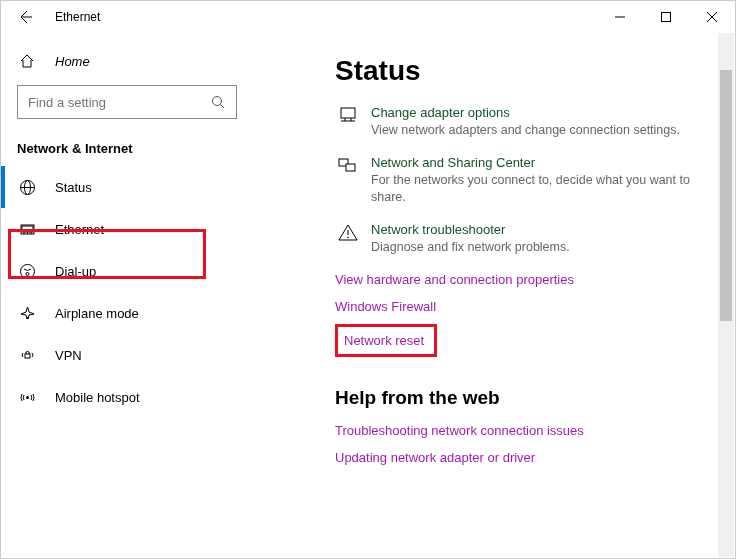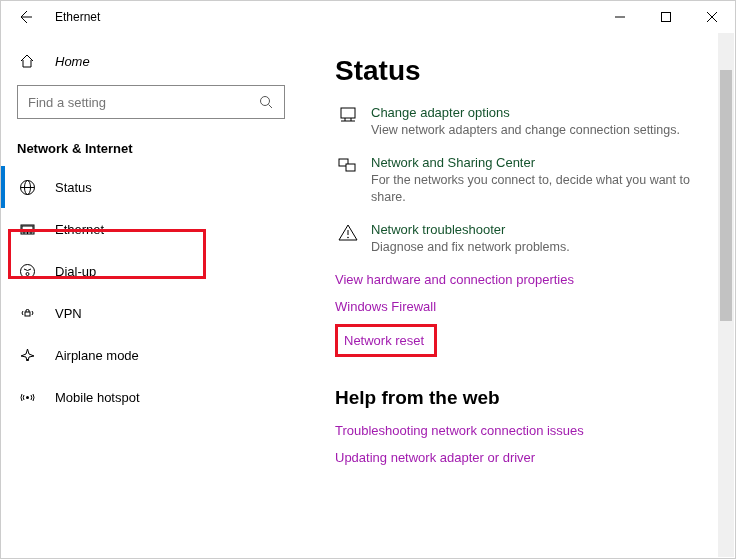--- a/index.html
+++ b/index.html
@@ -23,21 +23,21 @@
     .titlebar .back { width: 24px; display:flex; align-items:center; justify-content:center; cursor:pointer;}
     .titlebar .title { margin-left: 18px; font-size: 12px; }
     .win-controls { margin-left: auto; display:flex; }
     .win-controls div { width: 46px; height: 32px; display:flex; align-items:center; justify-content:center; cursor:pointer;}
     .layout { display:flex; height: calc(100% - 32px); }
     .sidebar { width: 310px; padding-top: 12px; position:relative;}
     .home-row { display:flex; align-items:center; padding: 8px 16px; margin-bottom: 8px; cursor:pointer;font-style:italic;}
     .home-row .icon { width: 20px; display:flex; justify-content:center;}
     .home-row .label { margin-left: 18px; font-size: 13px;}
     .search-wrap { padding: 0 16px 14px 16px;}
-    .search-box { display:flex; align-items:center; width: 268px; height: 34px; border:1px solid #888; background:#fff; padding:0 10px;}
+    .search-box { display:flex; align-items:center; width: 220px; height: 34px; border:1px solid #888; background:#fff; padding:0 10px;}
     .search-box input { border:none; outline:none; flex:1; font-size:13px; color:#666; background:transparent;}
     .category { font-size:13px; font-weight:600; padding: 8px 16px 10px 16px;}
     .nav-item { display:flex; align-items:center; height: 42px; padding-left: 16px; cursor:pointer; position:relative;}
     .nav-item .icon { width: 20px; display:flex; justify-content:center; align-items:center;}
     .nav-item .label { margin-left: 18px; font-size: 13px;}
     .nav-item.active::before {
       content:""; position:absolute; left:0; top:0; bottom:0; width:4px; background:#0078d4;
     }
     .highlight-status { position:absolute; border:3px solid #e81123; pointer-events:none; left:7px; top:196px; width:198px; height:50px;}
     .main { flex:1; padding: 22px 16px 0 24px; overflow-y:auto;}
@@ -137,34 +137,34 @@
             <circle cx="8.5" cy="8.5" r="7" stroke="#000" fill="none"></circle>
             <path d="M5 6 Q8.5 9 12 6" stroke="#000" fill="none"></path>
             <circle cx="8.5" cy="11" r="1.5" stroke="#000" fill="none"></circle>
           </svg>
       </span>
       <span class="label">Dial-up</span>
     </div>
     <div class="nav-item">
       <span class="icon">
         <svg width="17" height="17" viewBox="0 0 17 17">
+            <path d="M8.5 2 L10 7 L15 9 L10 10 L9 14 L8.5 12 L8 14 L7 10 L2 9 L7 7 Z" stroke="#000" fill="none"></path>
+          </svg>
+      </span>
+      <span class="label">Airplane mode</span>
+    </div>
+    <div class="nav-item">
+      <span class="icon">
+        <svg width="17" height="17" viewBox="0 0 17 17">
             <path d="M4 10 Q2 8 4 6 M13 10 Q15 8 13 6" stroke="#000" fill="none"></path>
             <rect x="6" y="7" width="5" height="4" stroke="#000" fill="none"></rect>
             <path d="M7 7 V5 Q8.5 4 10 5 V7" stroke="#000" fill="none"></path>
           </svg>
       </span>
       <span class="label">VPN</span>
-    </div>
-    <div class="nav-item">
-      <span class="icon">
-        <svg width="17" height="17" viewBox="0 0 17 17">
-            <path d="M8.5 2 L10 7 L15 9 L10 10 L9 14 L8.5 12 L8 14 L7 10 L2 9 L7 7 Z" stroke="#000" fill="none"></path>
-          </svg>
-      </span>
-      <span class="label">Airplane mode</span>
     </div>
     <div class="nav-item">
       <span class="icon">
         <svg width="17" height="17" viewBox="0 0 17 17">
             <path d="M3 5 Q1 8.5 3 12 M5 6 Q3.5 8.5 5 11 M14 5 Q16 8.5 14 12 M12 6 Q13.5 8.5 12 11" stroke="#000" fill="none"></path>
             <circle cx="8.5" cy="8.5" r="1.5" fill="#000"></circle>
           </svg>
       </span>
       <span class="label">Mobile hotspot</span>
     </div>

